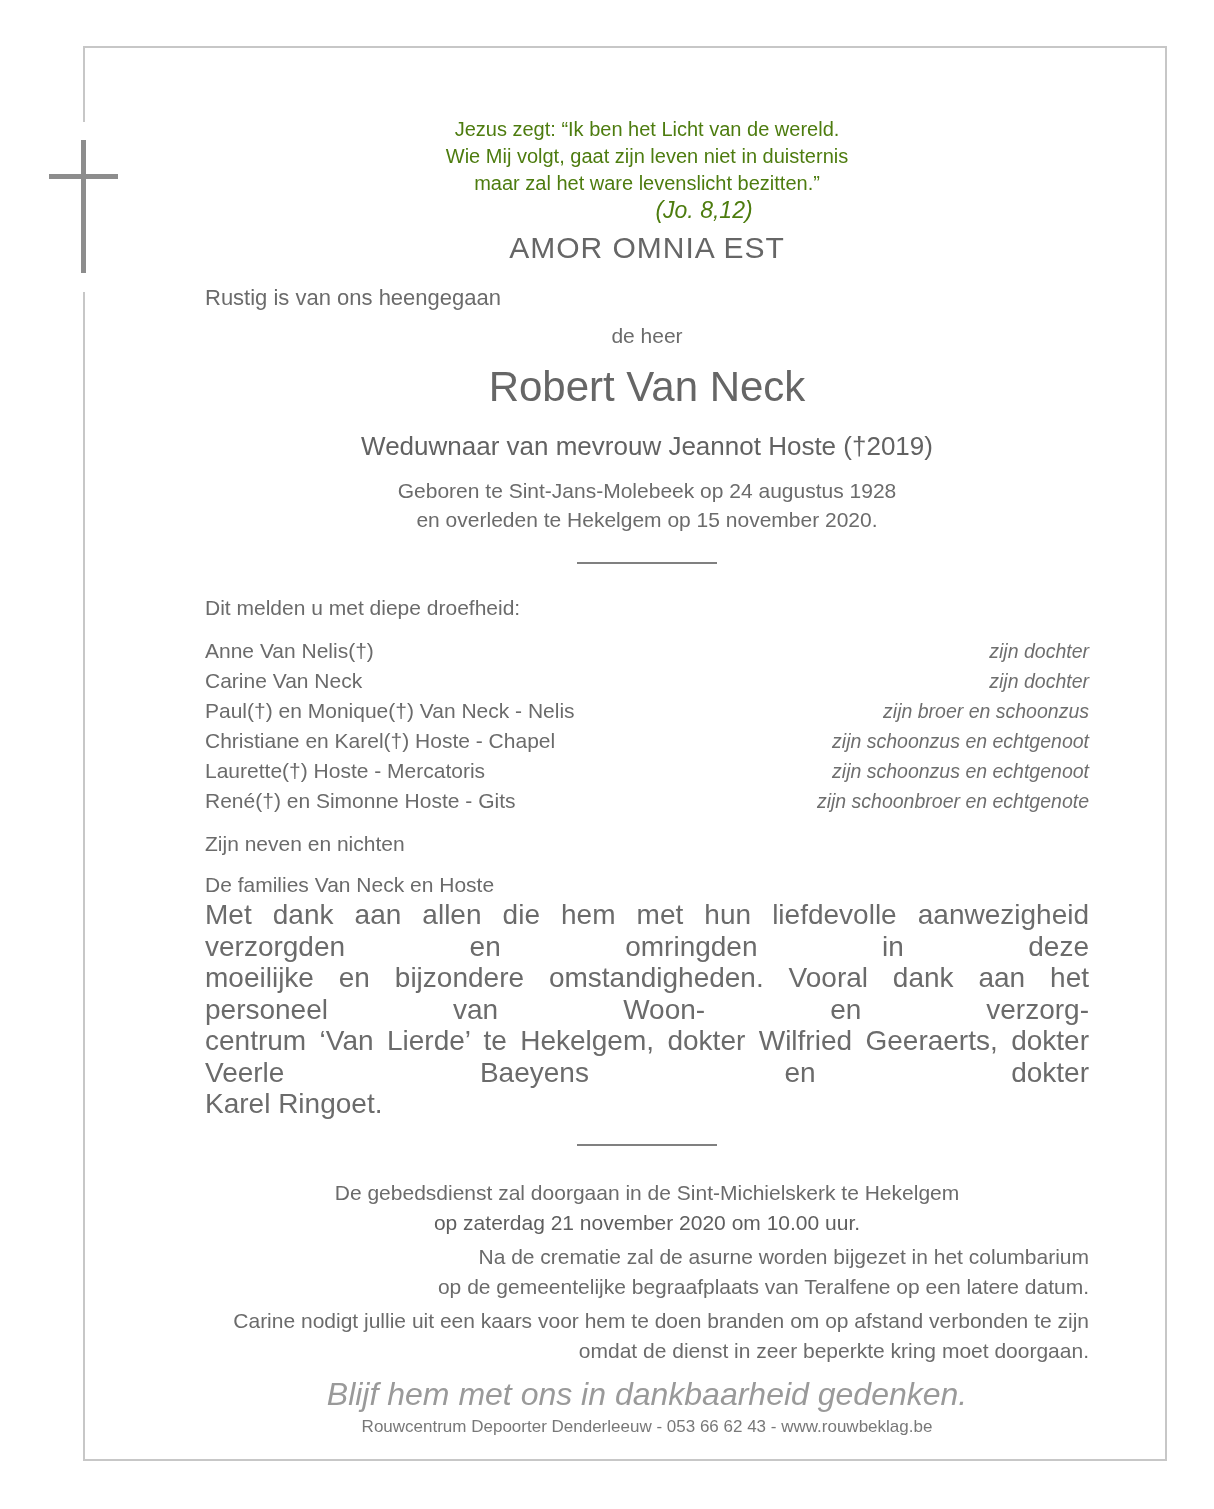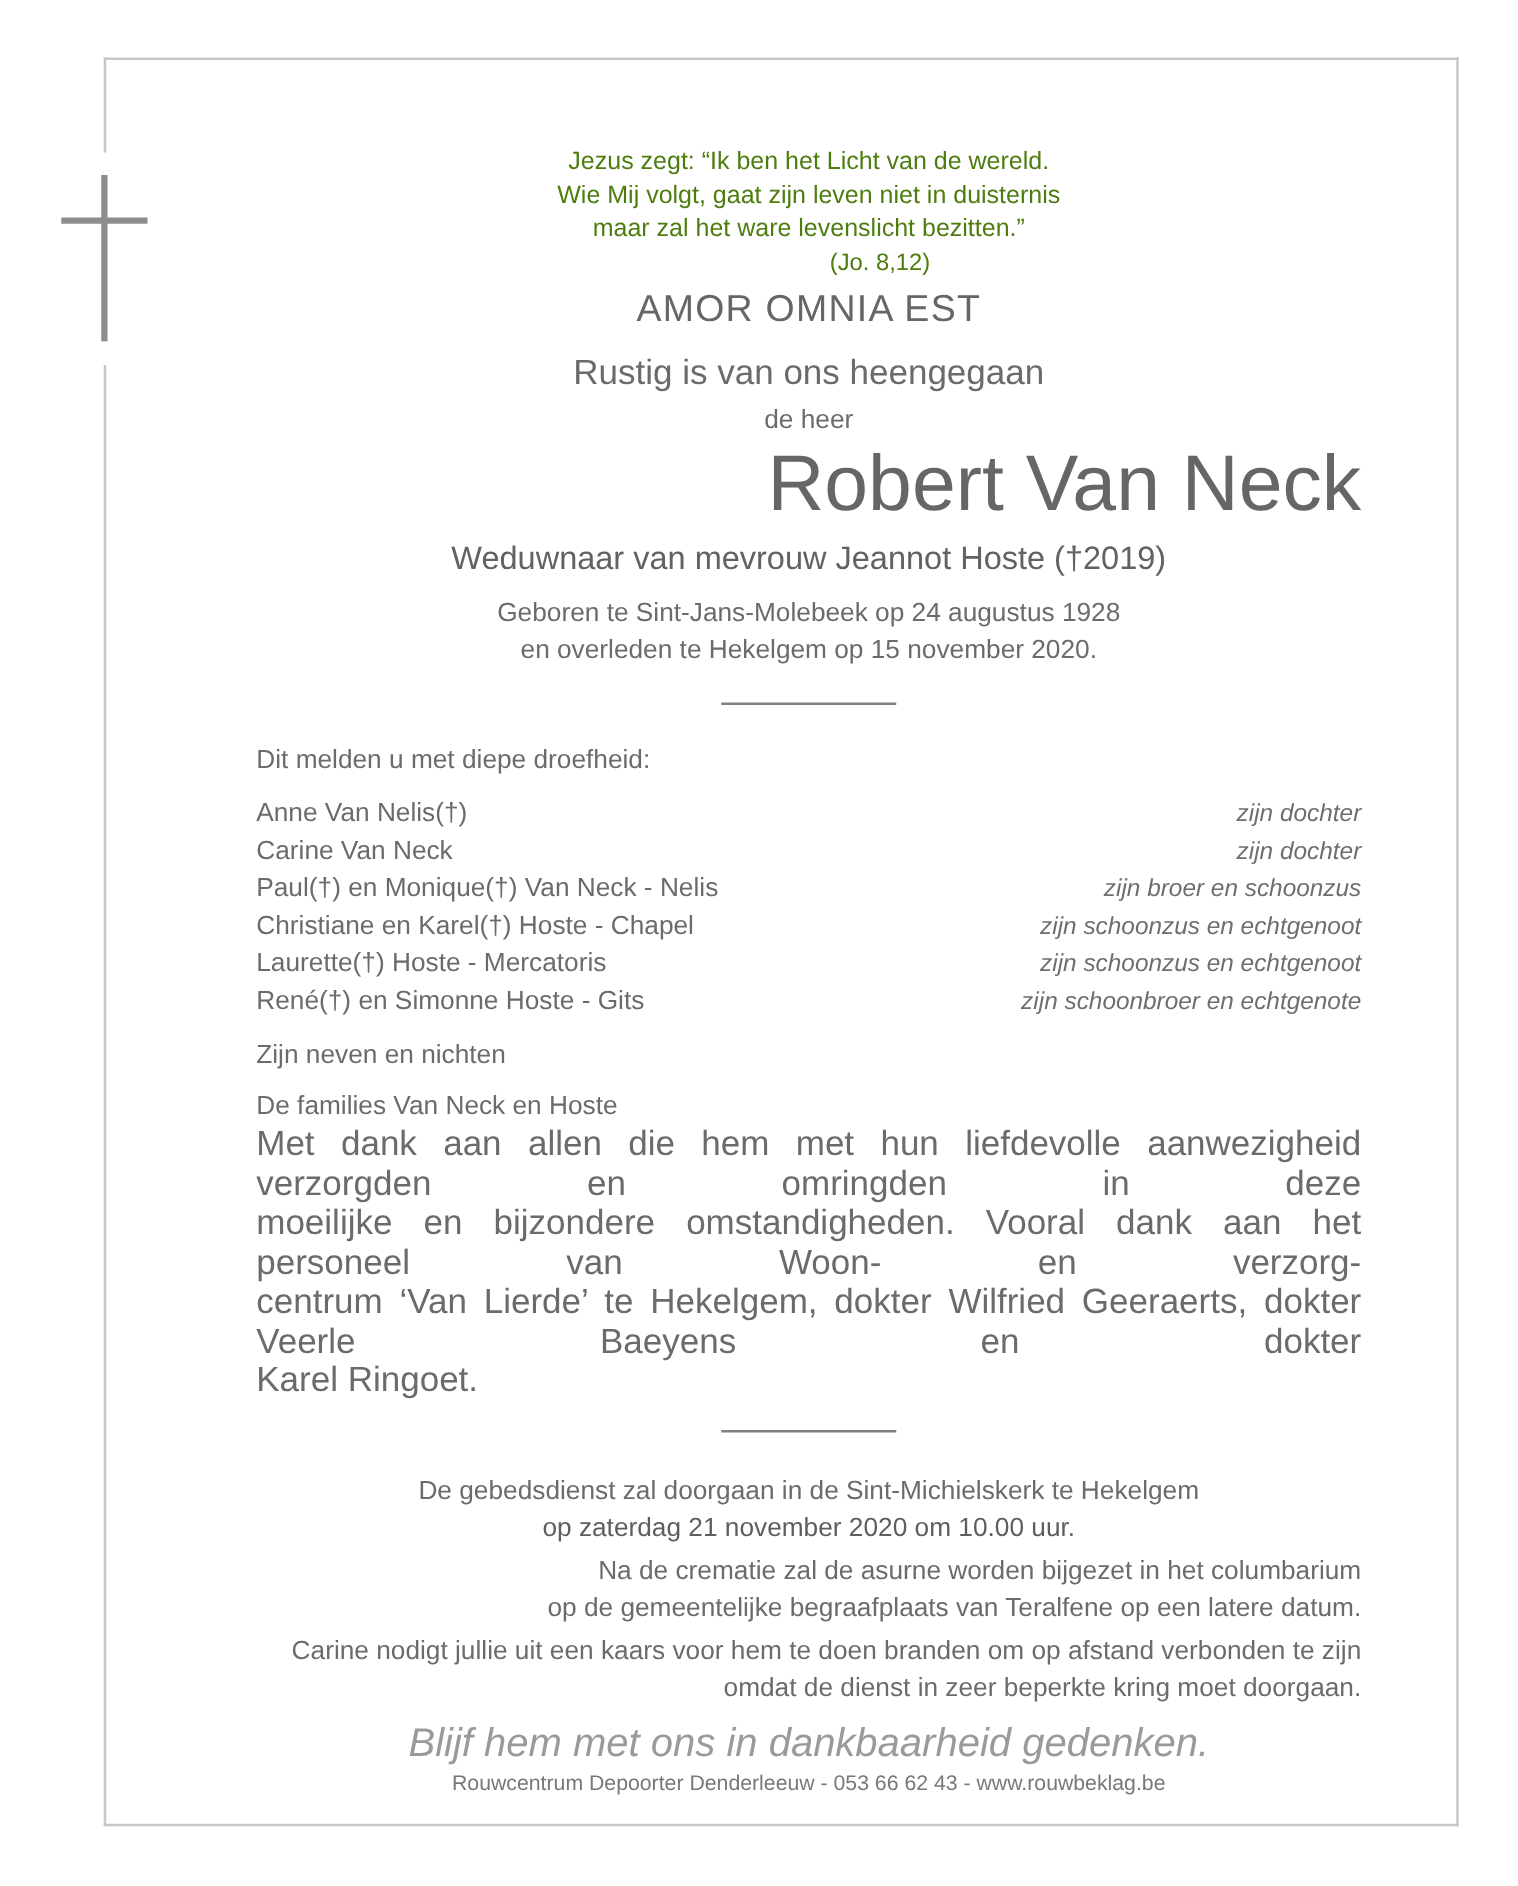--- a/index.html
+++ b/index.html
@@ -18,25 +18,25 @@
   .frame-right  { left: 1165px;top: 46px;   width: 2px;    height: 1415px; }
   .frame-left-upper { left: 83px; top: 46px;  width: 2px; height: 76px; }
   .frame-left-lower { left: 83px; top: 292px; width: 2px; height: 1169px; }
   
   .cross { position: absolute; left: 0; top: 0; }
   .cross-v { position: absolute; left: 81px; top: 140px; width: 5px; height: 133px; background: #8d8d8d; }
   .cross-h { position: absolute; left: 49px; top: 174px; width: 69px; height: 5px; background: #8d8d8d; }
   
   .content { position: absolute; left: 205px; top: 0; width: 884px; }
   .quote { margin-top: 116px; text-align: center; font-size: 20px; line-height: 27px; color: #4d7c0f; }
-  .quote-ref { font-size: 19px; line-height: 27px; position: relative; left: 57px; }
+  .quote-ref { font-style: italic; font-size: 23px; line-height: 27px; position: relative; left: 57px; }
   .motto { margin-top: 6px; text-align: center; font-size: 30px; line-height: 36px; letter-spacing: 1px; color: #666666; }
-  .intro { margin-top: 18px; text-align: center; font-size: 28px; line-height: 28px; }
+  .intro { margin-top: 18px; font-size: 22px; line-height: 28px; }
   .salutation { margin-top: 10px; text-align: center; font-size: 21px; line-height: 28px; }
-  .name { margin: 2px 0 0 0; text-align: right; font-size: 63px; line-height: 70px; font-weight: 200; color: #666666; }
+  .name { margin: 2px 0 0 0; text-align: center; font-size: 42px; line-height: 70px; font-weight: 200; color: #666666; }
   .widower { margin-top: 6px; text-align: center; font-size: 26px; line-height: 36px; color: #626262; }
   .dates { margin-top: 12px; text-align: center; font-size: 21px; line-height: 29px; }
   .divider { margin: 28px auto 0 auto; width: 140px; height: 2px; background: #808080; }
   .divider-2 { margin-top: 24px; }
   .announce { margin-top: 30px; font-size: 21px; line-height: 28px; }
   .family { margin-top: 14px; }
   .family-row { display: flex; justify-content: space-between; align-items: baseline; font-size: 21px; line-height: 30px; }
   .frel { font-style: italic; font-size: 19.5px; color: #6e6e6e; }
   .nephews { margin-top: 14px; font-size: 21px; line-height: 28px; }
   .families { margin-top: 13px; font-size: 21px; line-height: 28px; }

